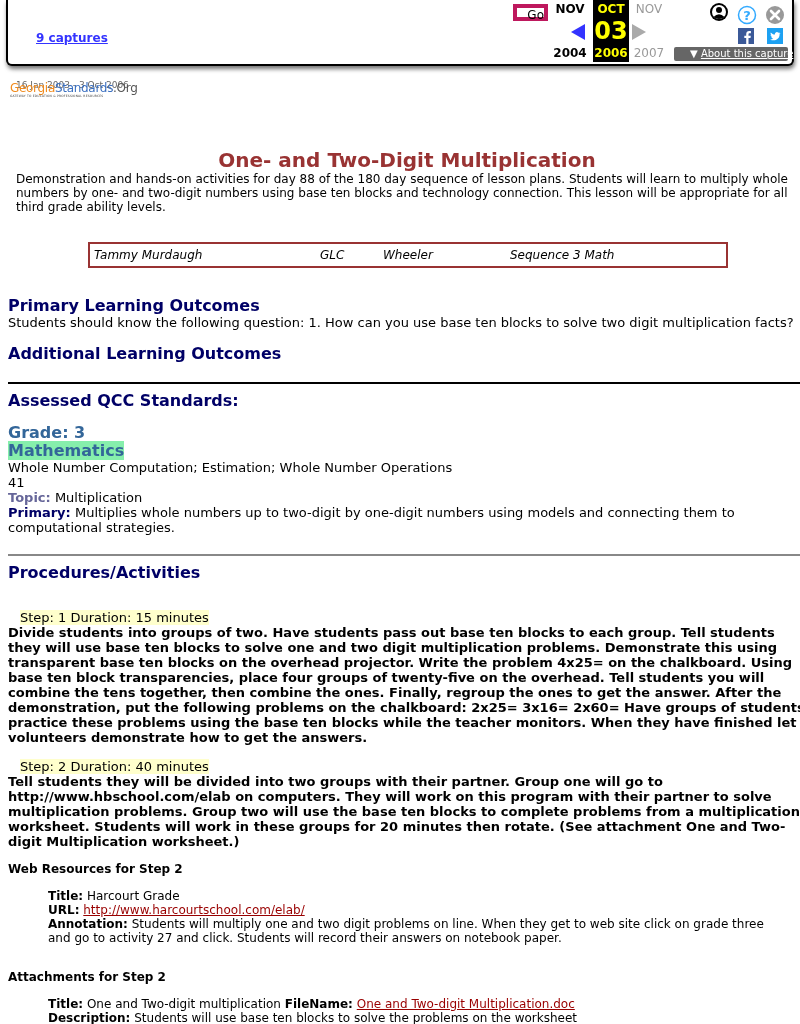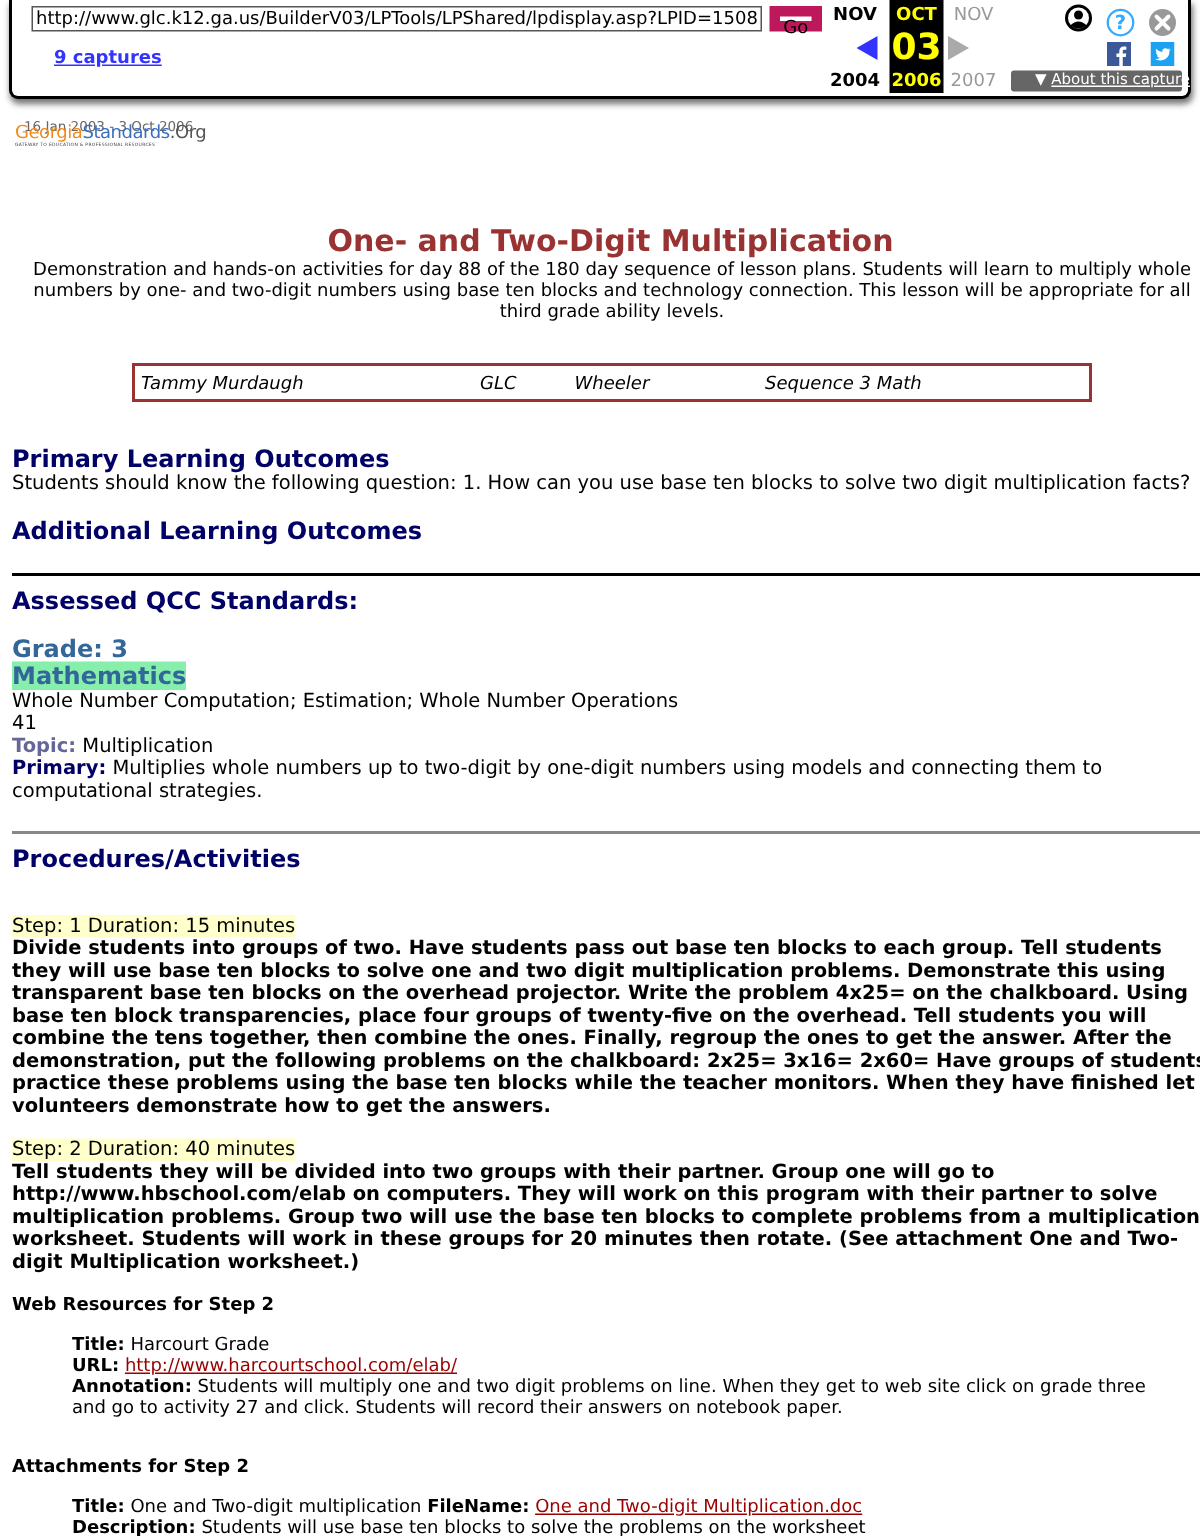--- a/index.html
+++ b/index.html
@@ -19,22 +19,22 @@
     border-radius: 0 0 6px 6px;
     box-shadow: 1px 3px 4px rgba(0,0,0,0.55);
   }
   .wb-url {
     position: absolute; left: 13px; top: 4px; width: 487px; height: 17px;
     border: 1px solid #555; font-family: "DejaVu Sans", sans-serif; font-size: 12px;
     padding: 0 2px; line-height: 15px; color: #000; background: #fff; overflow: hidden; white-space: nowrap;
   }
   .wb-go {
     position: absolute; left: 505px; top: 4px; width: 35px; height: 17px;
-    border: 7px solid #be185d; background: #fff; font-size: 12px; line-height: 15px;
-    text-align: center; padding: 0; font-family: "DejaVu Sans", sans-serif;
+    border: 4px solid #be185d; background: #fff; font-size: 12px; line-height: 15px;
+    text-align: right; padding: 0; font-family: "DejaVu Sans", sans-serif;
   }
   .wb-captures {
     position: absolute; left: 8px; top: 31px; font-size: 12px; font-weight: bold;
     color: #3333ff; text-decoration: underline; margin-left: 20px;
   }
   .wb-range { position: absolute; left: 8px; top: 49px; font-size: 9px; color: #666; margin-top: 31px; }
   .wb-col { position: absolute; top: 0; width: 40px; height: 62px; text-align: center; }
   .wb-col .m { font-size: 12px; font-weight: bold; line-height: 16px; padding-top: 1px; }
   .wb-col .d { font-size: 24px; font-weight: bold; line-height: 28px; height: 28px; }
   .wb-col .y { font-size: 12px; font-weight: bold; line-height: 16px; }
@@ -66,50 +66,49 @@
   .logo .l1 { font-size: 12px; line-height: 12px; letter-spacing: -0.3px; white-space: nowrap; }
   .logo .l1 .ga { color: #f08a1c; }
   .logo .l1 .st { color: #3a6fc0; }
   .logo .l1 .org { color: #555; }
   .logo .l2 { font-size: 3px; color: #444; letter-spacing: 0.2px; line-height: 4px; white-space: nowrap; }
   .title {
     position: absolute; left: 0; top: 148px; width: 814px; text-align: center;
     font-size: 20px; font-weight: bold; color: #993333;
   }
   .desc {
-    position: absolute; left: 16px; top: 172px; width: 784px; text-align: center;
+    position: absolute; left: 16px; top: 172px; width: 784px; text-align: left;
     font-size: 12px; line-height: 14px; color: #000;
   }
   .meta-box {
     position: absolute; left: 88px; top: 242px; width: 640px; height: 26px;
     border: 2px solid #993333;
     font-style: italic; font-size: 12px; line-height: 22px;
   }
   .meta-box span { position: absolute; top: 0; }
   h2.sec {
     position: absolute; left: 8px; margin: 0; font-size: 16px; font-weight: bold; color: #000066;
   }
   .txt { position: absolute; left: 8px; font-size: 13px; line-height: 15px; }
   .rule { position: absolute; left: 8px; width: 792px; }
   .grade { position: absolute; left: 8px; font-size: 16px; font-weight: bold; color: #336699; }
   .hl { background: #86efac; }
   .lbl-topic { color: #666699; font-weight: bold; }
   .lbl-std { color: #000066; font-weight: bold; }
-  .step-head { position: absolute; left: 8px; font-size: 13px; line-height: 15px; background: #ffffcc; }
+  .step-head { position: absolute; left: 20px; font-size: 13px; line-height: 15px; background: #ffffcc; }
   .step-body { position: absolute; left: 8px; width: 800px; font-size: 13px; line-height: 15px; font-weight: bold; white-space: pre-line; }
   .sub-head { position: absolute; left: 8px; font-size: 12px; font-weight: bold; }
   .res { position: absolute; left: 48px; width: 730px; font-size: 12px; line-height: 14px; }
   .res b { font-weight: bold; }
   a.link { color: #990000; text-decoration: underline; }
 </style>
 </head>
 <body>
 
 <div class="wb">
-  <div class="wb-url">http://www.glc.k12.ga.us/BuilderV03/LPTools/LPShared/lpdisplay.asp?LPID=1508</div>
   <button class="wb-go">Go</button>
   <a class="wb-captures">9 captures</a>
   <div class="wb-range">16 Jan 2003 - 3 Oct 2006</div>
 
   <div class="wb-col wb-prev">
     <div class="m">NOV</div>
     <div class="d"></div>
     <div class="y">2004</div>
   </div>
   <div class="arrow-left"></div>

